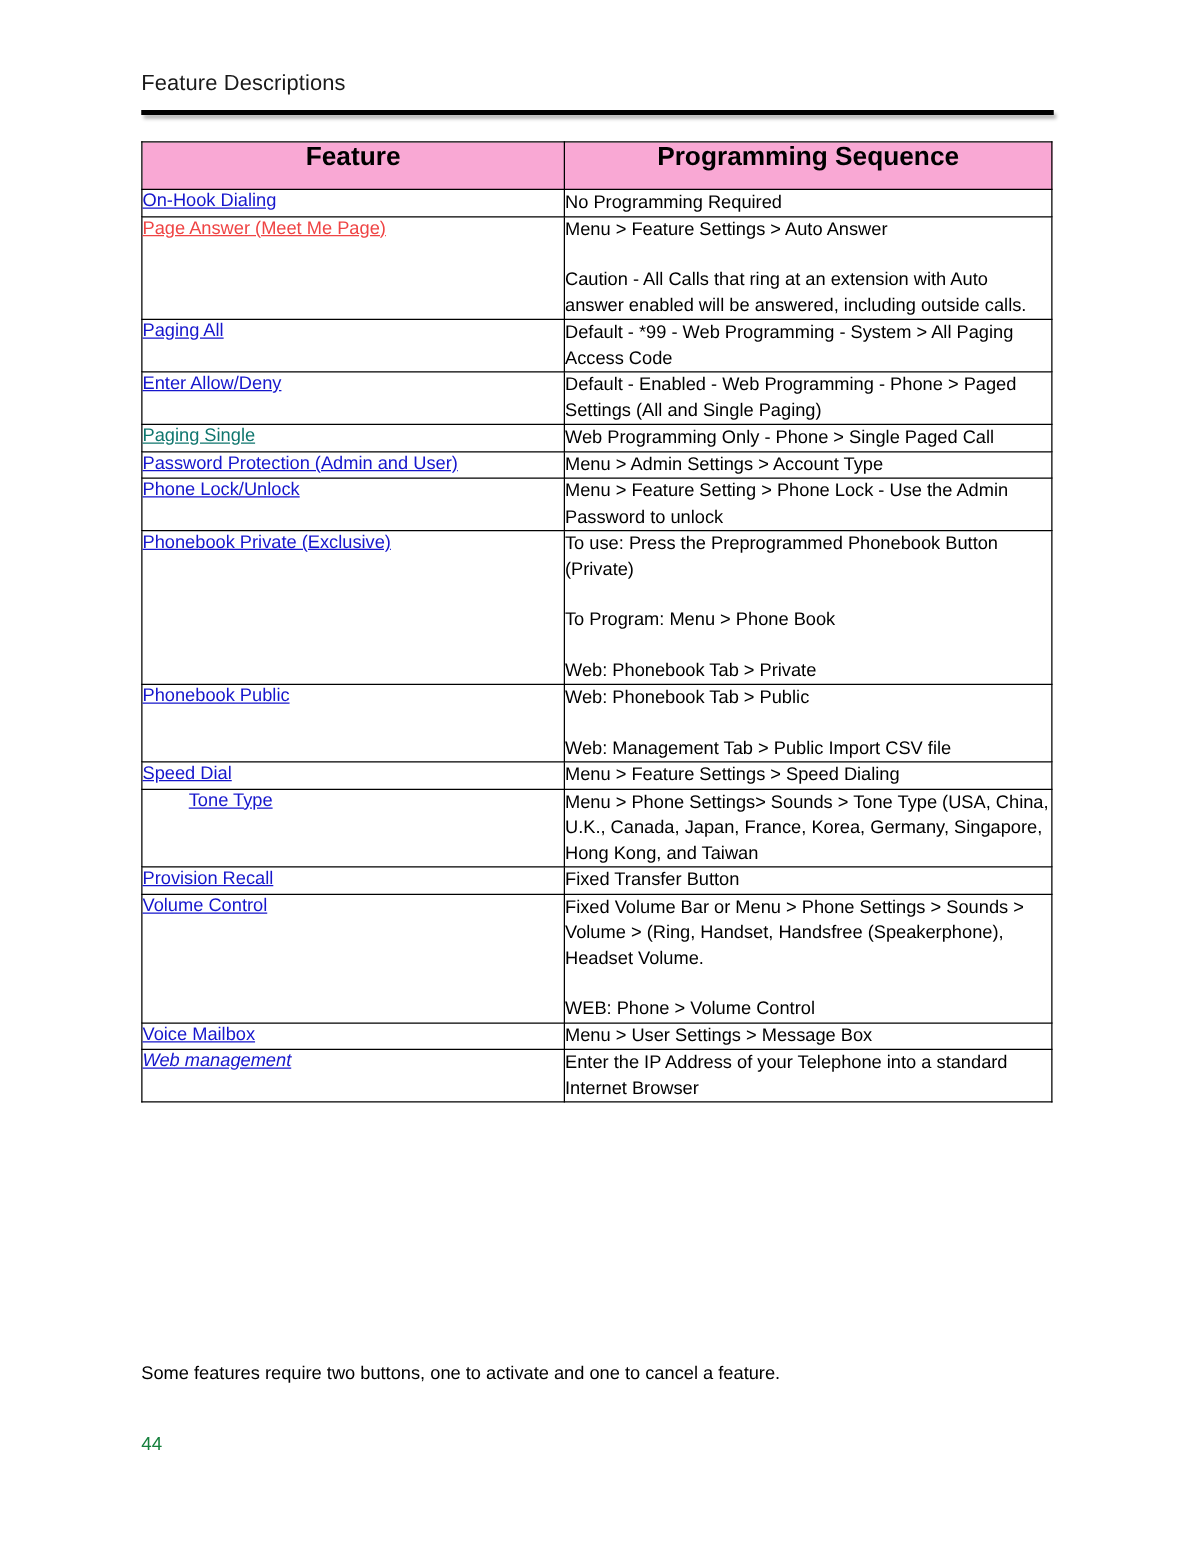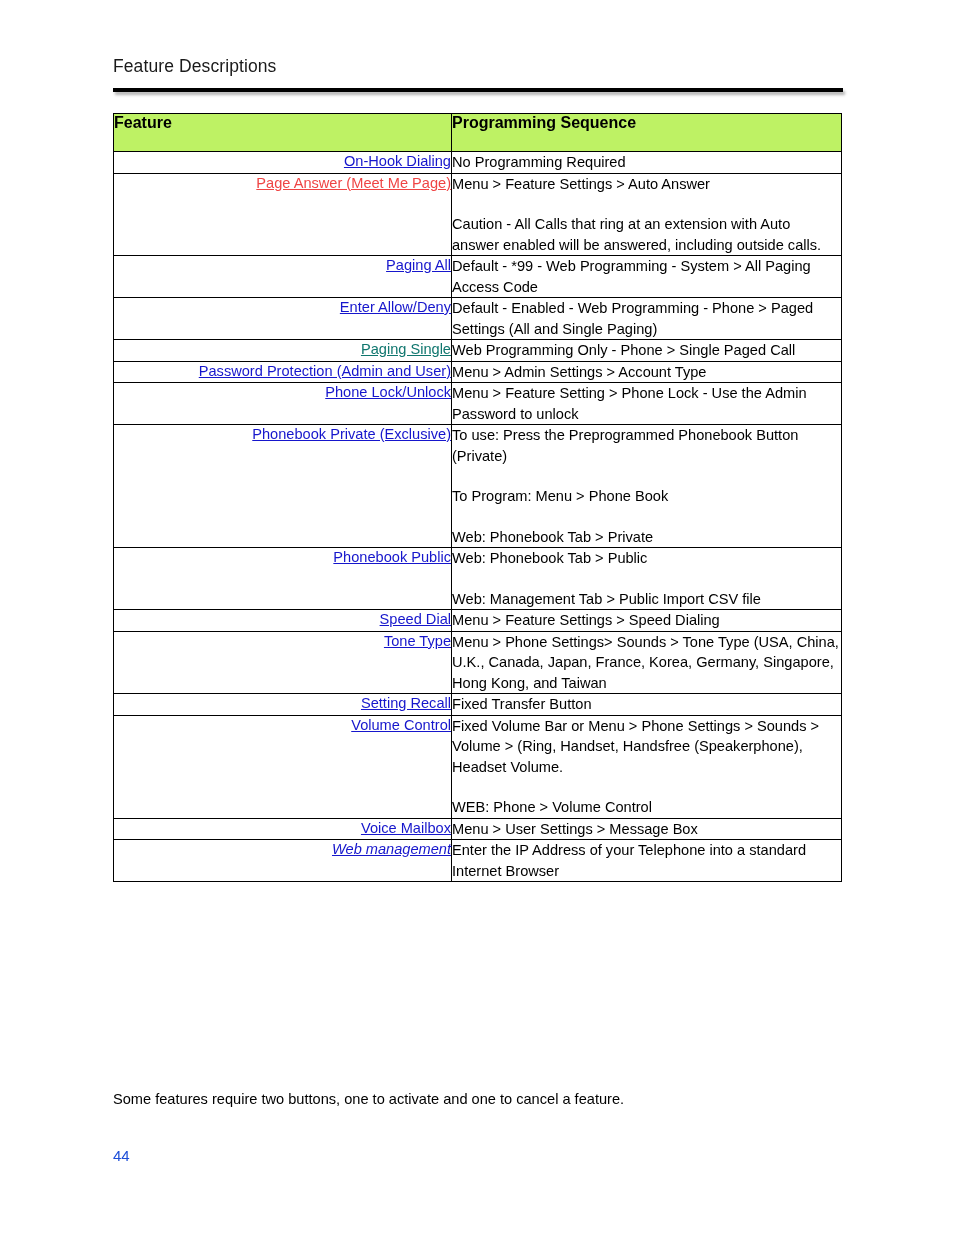--- a/index.html
+++ b/index.html
@@ -50,32 +50,31 @@
   }
   table.feature-table col.c1 { width: 338px; }
   table.feature-table col.c2 { width: 390px; }
   table.feature-table th,
   table.feature-table td {
     border: 1.6px solid #000000;
     vertical-align: top;
     padding: 0;
   }
   thead th {
-    background: #bef264;
-    text-align: left;
-    font-size: 16px;
+    background: #f9a8d4;
+    text-align: center;
+    font-size: 21px;
     font-weight: bold;
     height: 37px;
     padding: 0 6px;
     vertical-align: middle;
     color: #000;
   }
   td.feature-cell {
     padding: 7px 0 7px 6px;
-    text-align: right;
   }
   td.seq-cell {
     padding: 7px 8px 7px 7px;
   }
   .flink {
     color: #1a1 acc;
     color: #1616cc;
     text-decoration: underline;
     font-size: 14.6px;
     line-height: 19px;
@@ -99,21 +98,21 @@
     line-height: 20px;
     color: #000;
     white-space: nowrap;
   }
   .page-number {
     position: absolute;
     left: 113px;
     top: 1146px;
     font-size: 15px;
     line-height: 20px;
-    color: #1d4ed8;
+    color: #15803d;
   }
 </style>
 </head>
 <body>
 
 <div class="page">
 
   <div class="doc-title">Feature Descriptions</div>
 
   <div class="title-rule"></div>
@@ -194,21 +193,21 @@
             <div class="seq-line">Menu &gt; Feature Settings &gt; Speed Dialing</div>
           </td>
         </tr>
         <tr>
           <td class="feature-cell"><span class="flink" style="color: rgb(22, 22, 204); margin-left: 37px;">Tone Type</span></td>
           <td class="seq-cell">
             <div class="seq-line">Menu &gt; Phone Settings&gt; Sounds &gt; Tone Type (USA, China, U.K., Canada, Japan, France, Korea, Germany, Singapore, Hong Kong, and Taiwan</div>
           </td>
         </tr>
         <tr>
-          <td class="feature-cell"><span class="flink" style="color: rgb(22, 22, 204);">Setting Recall</span></td>
+          <td class="feature-cell"><span class="flink" style="color: rgb(22, 22, 204);">Provision Recall</span></td>
           <td class="seq-cell">
             <div class="seq-line">Fixed Transfer Button</div>
           </td>
         </tr>
         <tr>
           <td class="feature-cell"><span class="flink" style="color: rgb(22, 22, 204);">Volume Control</span></td>
           <td class="seq-cell">
             <div class="seq-line">Fixed Volume Bar or Menu &gt; Phone Settings &gt; Sounds &gt; Volume &gt; (Ring, Handset, Handsfree (Speakerphone), Headset Volume.</div>
             <div class="seq-line">WEB: Phone &gt; Volume Control</div>
           </td>

